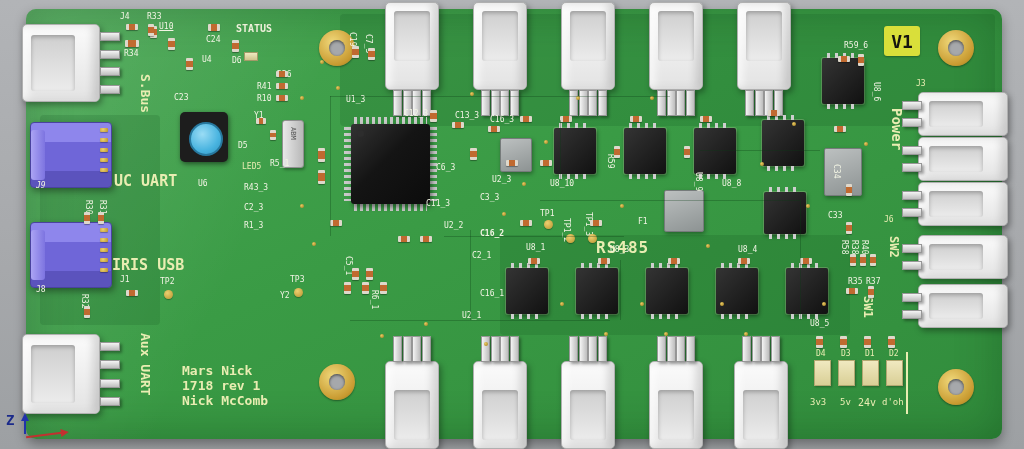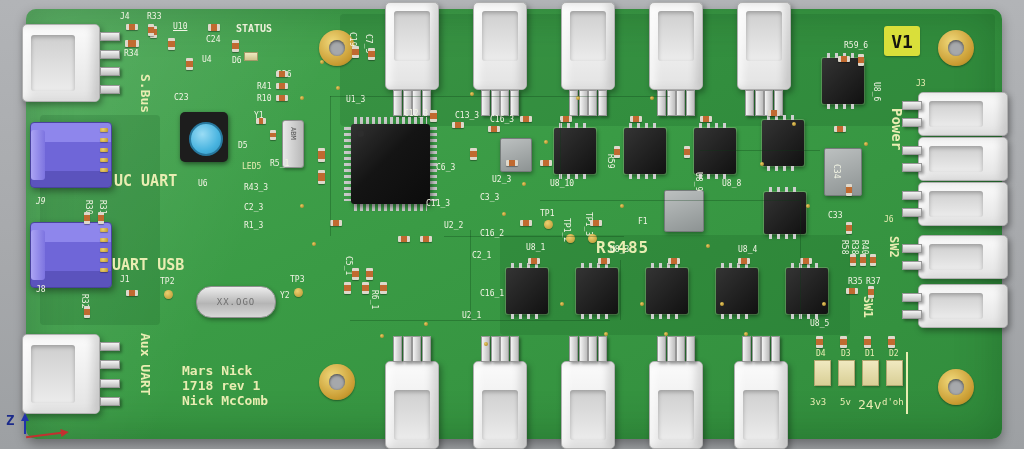--- a/index.html
+++ b/index.html
@@ -311,105 +311,102 @@
   <div class="soic" style="left:822px;top:58px;"></div>
   <div class="soic" style="left:764px;top:192px;width:42px;height:42px;"></div>
   <div class="grayblock" style="left:500px;top:138px;width:30px;height:32px;"></div>
   <div class="grayblock" style="left:664px;top:190px;width:38px;height:40px;"></div>
   <div class="grayblock" style="left:824px;top:148px;width:36px;height:46px;"></div>
 
   <div class="button-base">
     <div class="button-cap"></div>
   </div>
 
-  <div class="crystal">
-    <span>XX.OGO</span>
-  </div>
   <div class="xtal-small">
     <span>ABM</span>
   </div>
 
   <div class="statusled"></div>
 
   <div class="led" style="left:814px;top:360px;"></div>
   <div class="led" style="left:838px;top:360px;"></div>
   <div class="led" style="left:862px;top:360px;"></div>
   <div class="led" style="left:886px;top:360px;"></div>
   <div class="ledline" style="left:906px;top:352px;width:2px;height:62px;"></div>
 
   <div class="badge">V1</div>
 
   <span class="silk white" style="left:236px;top:24px;font-size:10px;">STATUS</span>
   <span class="silk vert" style="left:152px;top:74px;font-size:13px;">S.Bus</span>
   <span class="silk" style="left:114px;top:174px;font-size:15px;">UC UART</span>
-  <span class="silk" style="left:112px;top:258px;font-size:15px;">UART USB</span>
+  <span class="silk" style="left:112px;top:258px;font-size:15px;">IRIS USB</span>
   <span class="silk vert" style="left:152px;top:333px;font-size:13px;">Aux UART</span>
   <span class="silk" style="left:596px;top:240px;font-size:16px;letter-spacing:1px;">RS485</span>
   <span class="silk vert" style="left:904px;top:108px;font-size:14px;">Power</span>
   <span class="silk vert" style="left:900px;top:236px;font-size:12px;">SW2</span>
   <span class="silk vert" style="left:874px;top:296px;font-size:12px;">SW1</span>
 
   <span class="silk" style="left:182px;top:364px;font-size:13px;">Mars Nick</span>
   <span class="silk" style="left:182px;top:379px;font-size:13px;">1718 rev 1</span>
   <span class="silk" style="left:182px;top:394px;font-size:13px;">Nick McComb</span>
 
   <span class="ref y" style="left:816px;top:350px;">D4</span>
   <span class="ref y" style="left:841px;top:350px;">D3</span>
   <span class="ref y" style="left:865px;top:350px;">D1</span>
   <span class="ref y" style="left:889px;top:350px;">D2</span>
   <span class="ref y" style="left:810px;top:398px;font-size:9px;">3v3</span>
   <span class="ref y" style="left:840px;top:398px;font-size:9px;">5v</span>
-  <span class="ref y" style="left:858px;top:398px;font-size:13px;">24v</span>
+  <span class="ref y" style="left:858px;top:398px;font-size:10px;">24v</span>
   <span class="ref y" style="left:882px;top:398px;font-size:9px;">d'oh!</span>
 
   <div id="axis">
     <span class="axis-z">Z</span>
     <div class="ax-y"></div>
     <div class="ax-x"></div>
   </div>
 
 <span class="ref" style="left: 120px; top: 13px;">J4</span>
     <span class="ref" style="left: 147px; top: 13px;">R33</span>
-    <span class="ref" style="left: 173px; top: 23px; text-decoration: underline;">U10</span>
+    <span class="ref" style="left: 159px; top: 23px; text-decoration: underline;">U10</span>
     <span class="ref" style="left: 124px; top: 50px;">R34</span>
     <span class="ref" style="left: 206px; top: 36px;">C24</span>
     <span class="ref" style="left: 202px; top: 56px;">U4</span>
     <span class="ref" style="left: 232px; top: 57px;">D6</span>
     <span class="ref" style="left: 249px; top: 71px; padding-left: 28px;">R56</span>
     <span class="ref" style="left: 257px; top: 83px;">R41</span>
     <span class="ref" style="left: 257px; top: 95px;">R10</span>
     <span class="ref" style="left: 356px; top: 32px; transform: rotate(90deg);">C19</span>
     <span class="ref" style="left: 372px; top: 34px; transform: rotate(90deg);">C7_3</span>
     <span class="ref" style="left: 346px; top: 96px;">U1_3</span>
     <span class="ref" style="left: 254px; top: 112px;">Y1</span>
     <span class="ref" style="left: 238px; top: 142px;">D5</span>
     <span class="ref y" style="left: 242px; top: 163px;">LED5</span>
     <span class="ref" style="left: 270px; top: 160px;">R5_1</span>
     <span class="ref" style="left: 198px; top: 180px;">U6</span>
     <span class="ref" style="left: 244px; top: 184px;">R43_3</span>
     <span class="ref" style="left: 244px; top: 204px;">C2_3</span>
     <span class="ref" style="left: 244px; top: 222px;">R1_3</span>
-    <span class="ref" style="left: 36px; top: 198px; font-style: italic;">J9</span>
+    <span class="ref" style="left: 36px; top: 182px; font-style: italic;">J9</span>
     <span class="ref" style="left: 92px; top: 200px; transform: rotate(90deg);">R30</span>
     <span class="ref" style="left: 106px; top: 200px; transform: rotate(90deg);">R31</span>
     <span class="ref" style="left: 120px; top: 276px;">J1</span>
     <span class="ref" style="left: 160px; top: 278px;">TP2</span>
     <span class="ref" style="left: 290px; top: 276px;">TP3</span>
     <span class="ref" style="left: 280px; top: 292px;">Y2</span>
     <span class="ref" style="left: 36px; top: 286px;">J8</span>
     <span class="ref" style="left: 88px; top: 294px; transform: rotate(90deg);">R32</span>
     <span class="ref" style="left: 404px; top: 110px;">C12_3</span>
     <span class="ref" style="left: 455px; top: 112px;">C13_3</span>
     <span class="ref" style="left: 490px; top: 116px;">C16_3</span>
     <span class="ref" style="left: 436px; top: 164px;">C6_3</span>
     <span class="ref" style="left: 492px; top: 176px;">U2_3</span>
     <span class="ref" style="left: 480px; top: 194px;">C3_3</span>
     <span class="ref" style="left: 426px; top: 200px;">C11_3</span>
     <span class="ref" style="left: 444px; top: 222px;">U2_2</span>
-    <span class="ref" style="left: 480px; top: 230px;">C16_2</span>
+    <span class="ref" style="left: 480px; top: 230px; font-weight: bold;">C16_2</span>
     <span class="ref" style="left: 472px; top: 252px;">C2_1</span>
     <span class="ref" style="left: 480px; top: 290px;">C16_1</span>
     <span class="ref" style="left: 462px; top: 312px;">U2_1</span>
     <span class="ref" style="left: 352px; top: 256px; transform: rotate(90deg);">C5_1</span>
     <span class="ref" style="left: 378px; top: 290px; transform: rotate(90deg);">R6_1</span>
     <span class="ref" style="left: 550px; top: 180px;">U8_10</span>
     <span class="ref" style="left: 540px; top: 210px;">TP1</span>
     <span class="ref" style="left: 570px; top: 218px; transform: rotate(90deg);">TP1_2</span>
     <span class="ref" style="left: 592px; top: 212px; transform: rotate(90deg);">TP1_3</span>
     <span class="ref" style="left: 614px; top: 154px; transform: rotate(90deg);">R59</span>

